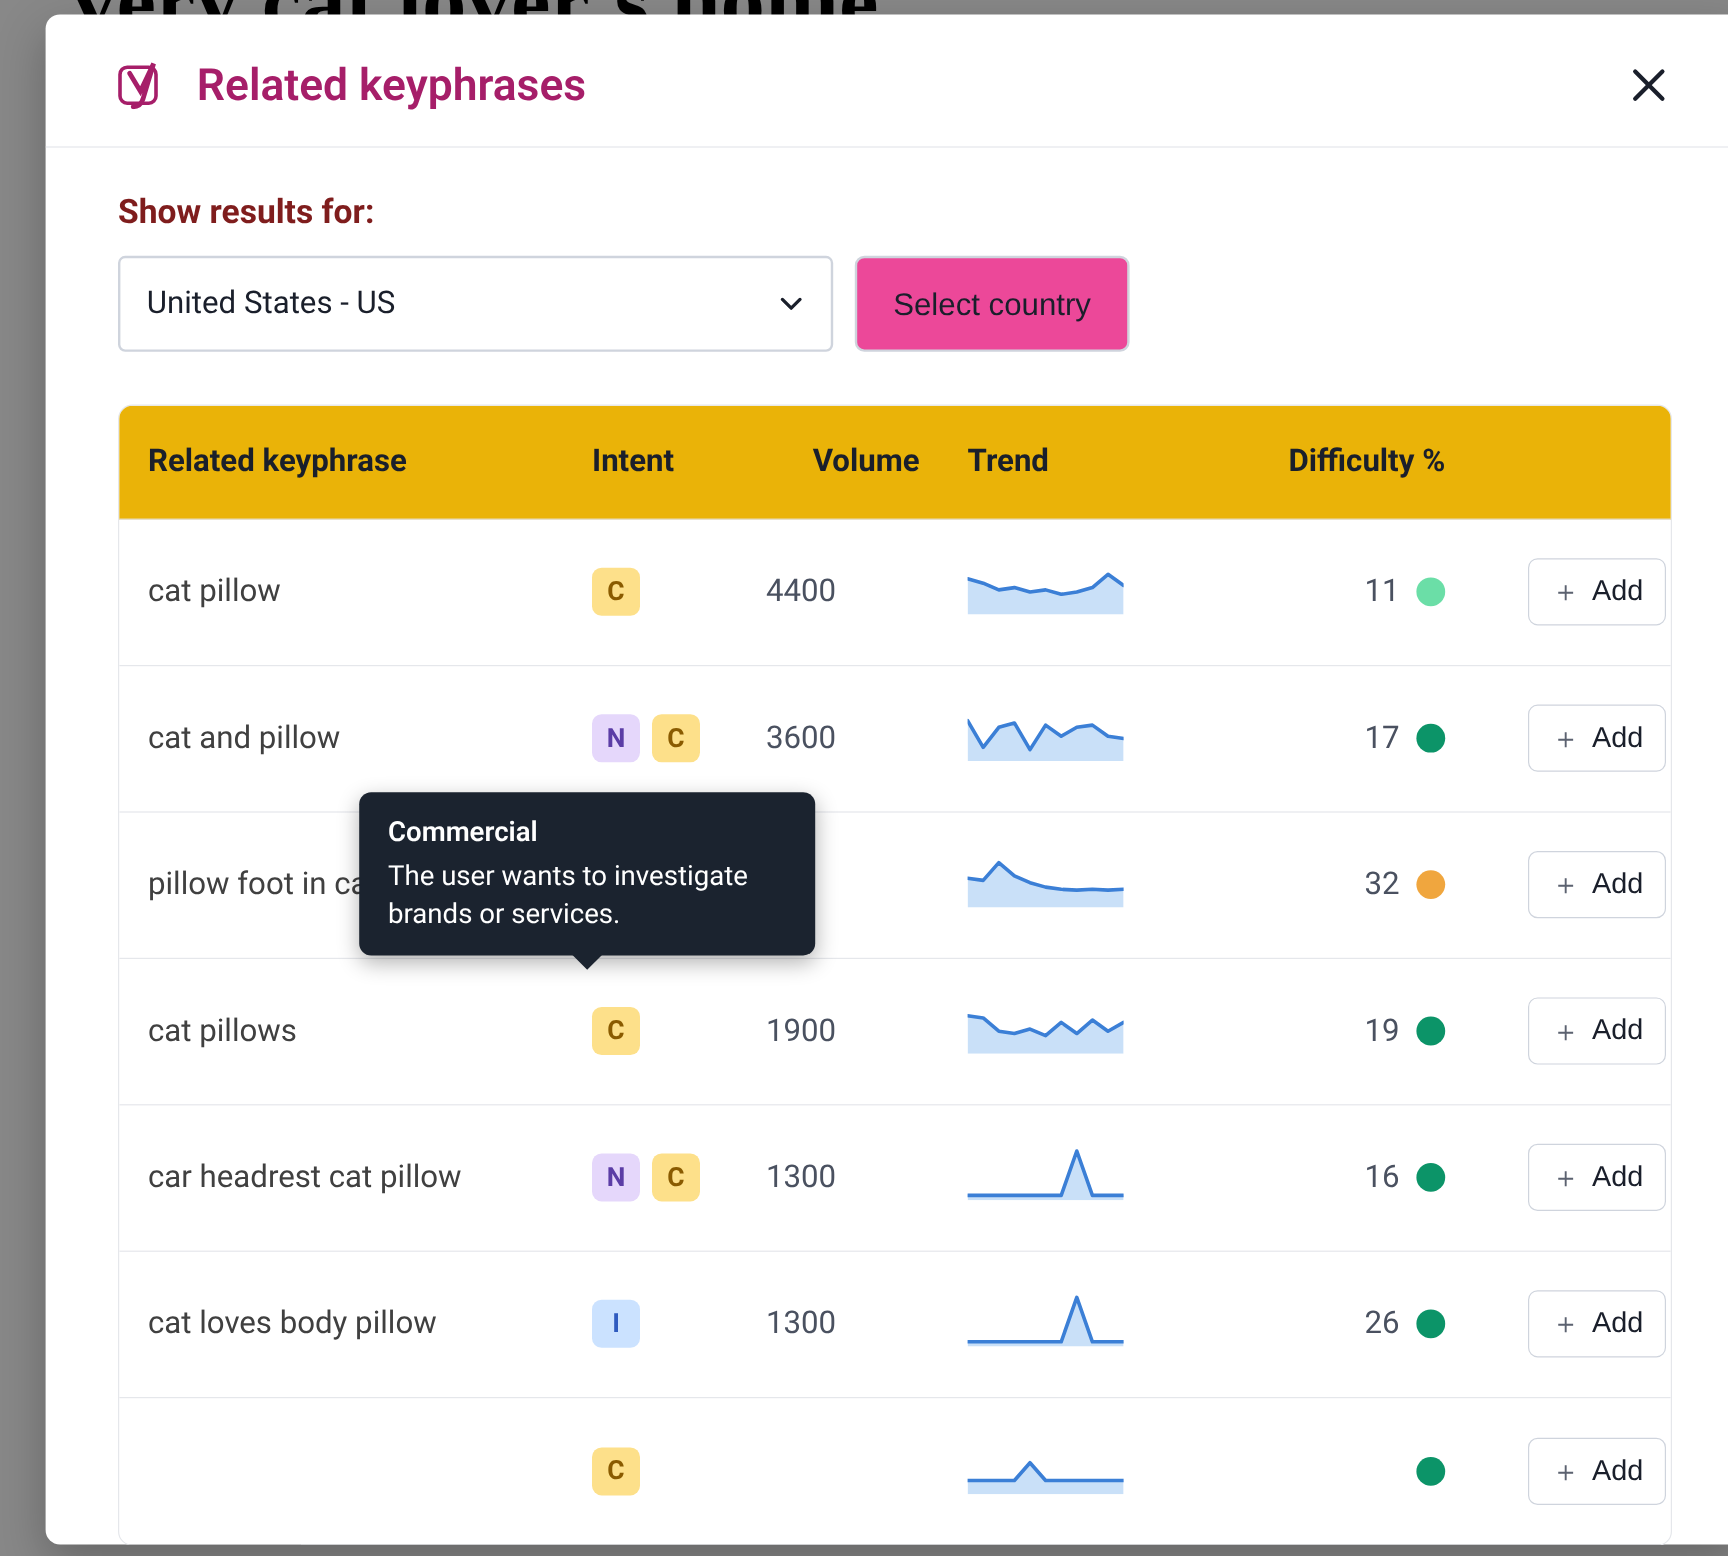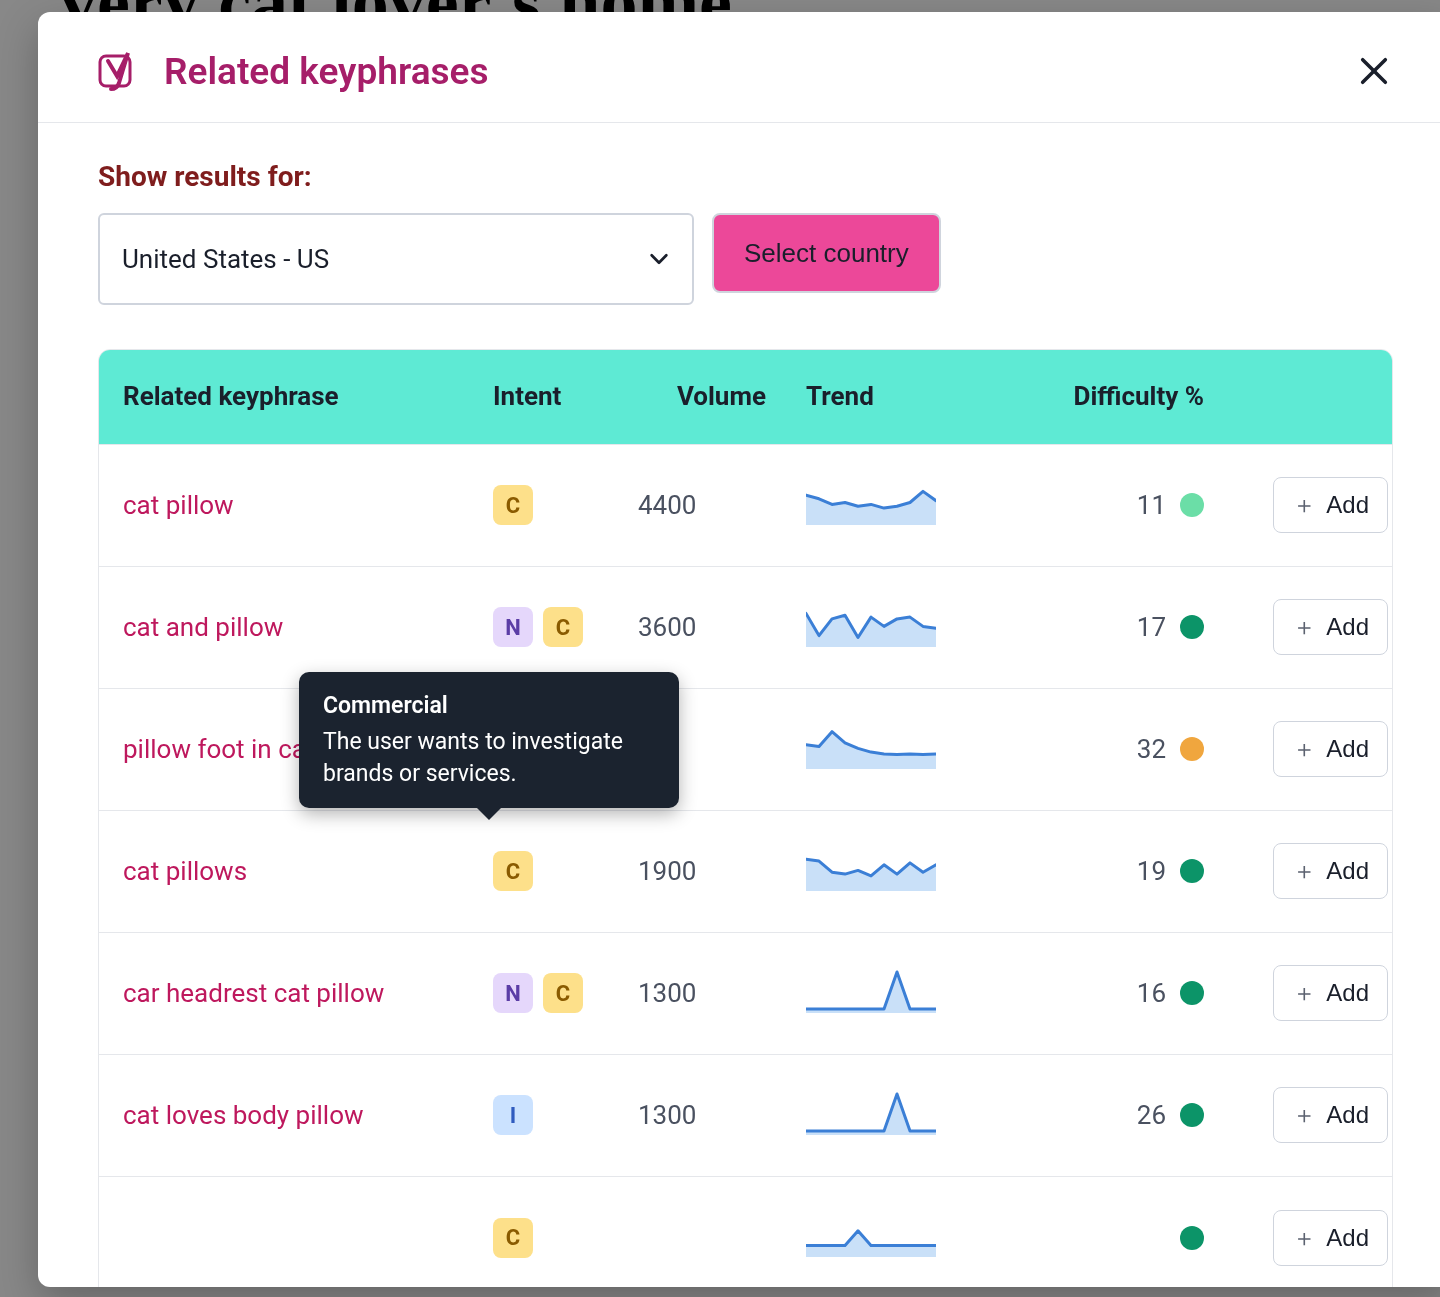--- a/index.html
+++ b/index.html
@@ -80,21 +80,21 @@
     color: #7f1d1d;
     margin-bottom: 20px;
   }
   .filter-row {
     display: flex;
     gap: 18px;
     margin-bottom: 44px;
   }
   .country-select {
     width: 596px;
-    height: 92px;
+    height: 80px;
     border: 2px solid #cfd4dd;
     border-radius: 6px;
     background: #fff;
     font-size: 26px;
     color: #1a1f2b;
     padding: 0 22px;
     display: flex;
     align-items: center;
     justify-content: space-between;
     cursor: pointer;
@@ -111,21 +111,21 @@
     cursor: pointer;
   }
   .table {
     border: 1px solid #e5e7eb;
     border-radius: 12px;
     overflow: hidden;
   }
   .thead {
     display: grid;
     grid-template-columns: 370px 145px 168px 185px 247px 150px;
-    background: #5eead4;
+    background: #eab308;
     padding: 30px 24px 30px 24px;
     border-bottom: 1px solid #e5e7eb;
     align-items: center;
   }
   .th {
     font-size: 26px;
     font-weight: 700;
     color: #1a1f2b;
     line-height: 1.3;
   }
@@ -135,21 +135,21 @@
     display: grid;
     grid-template-columns: 370px 145px 168px 185px 247px 150px;
     padding: 26px 24px;
     border-bottom: 1px solid #e5e7eb;
     align-items: center;
     min-height: 122px;
     position: relative;
   }
   .trow:last-child { border-bottom: none; }
   .td { font-size: 26px; color: #1a1f2b; }
-  .td.keyphrase { color: #be185d; font-weight: 400; }
+  .td.keyphrase { color: #404040; font-weight: 400; }
   .td.volume { text-align: left; padding-right: 40px; font-weight: 400; color: #4a5160; }
   .td.intent { display: flex; gap: 10px; }
   .intent-badge {
     width: 40px;
     height: 40px;
     border-radius: 8px;
     display: flex;
     align-items: center;
     justify-content: center;
     font-size: 22px;

